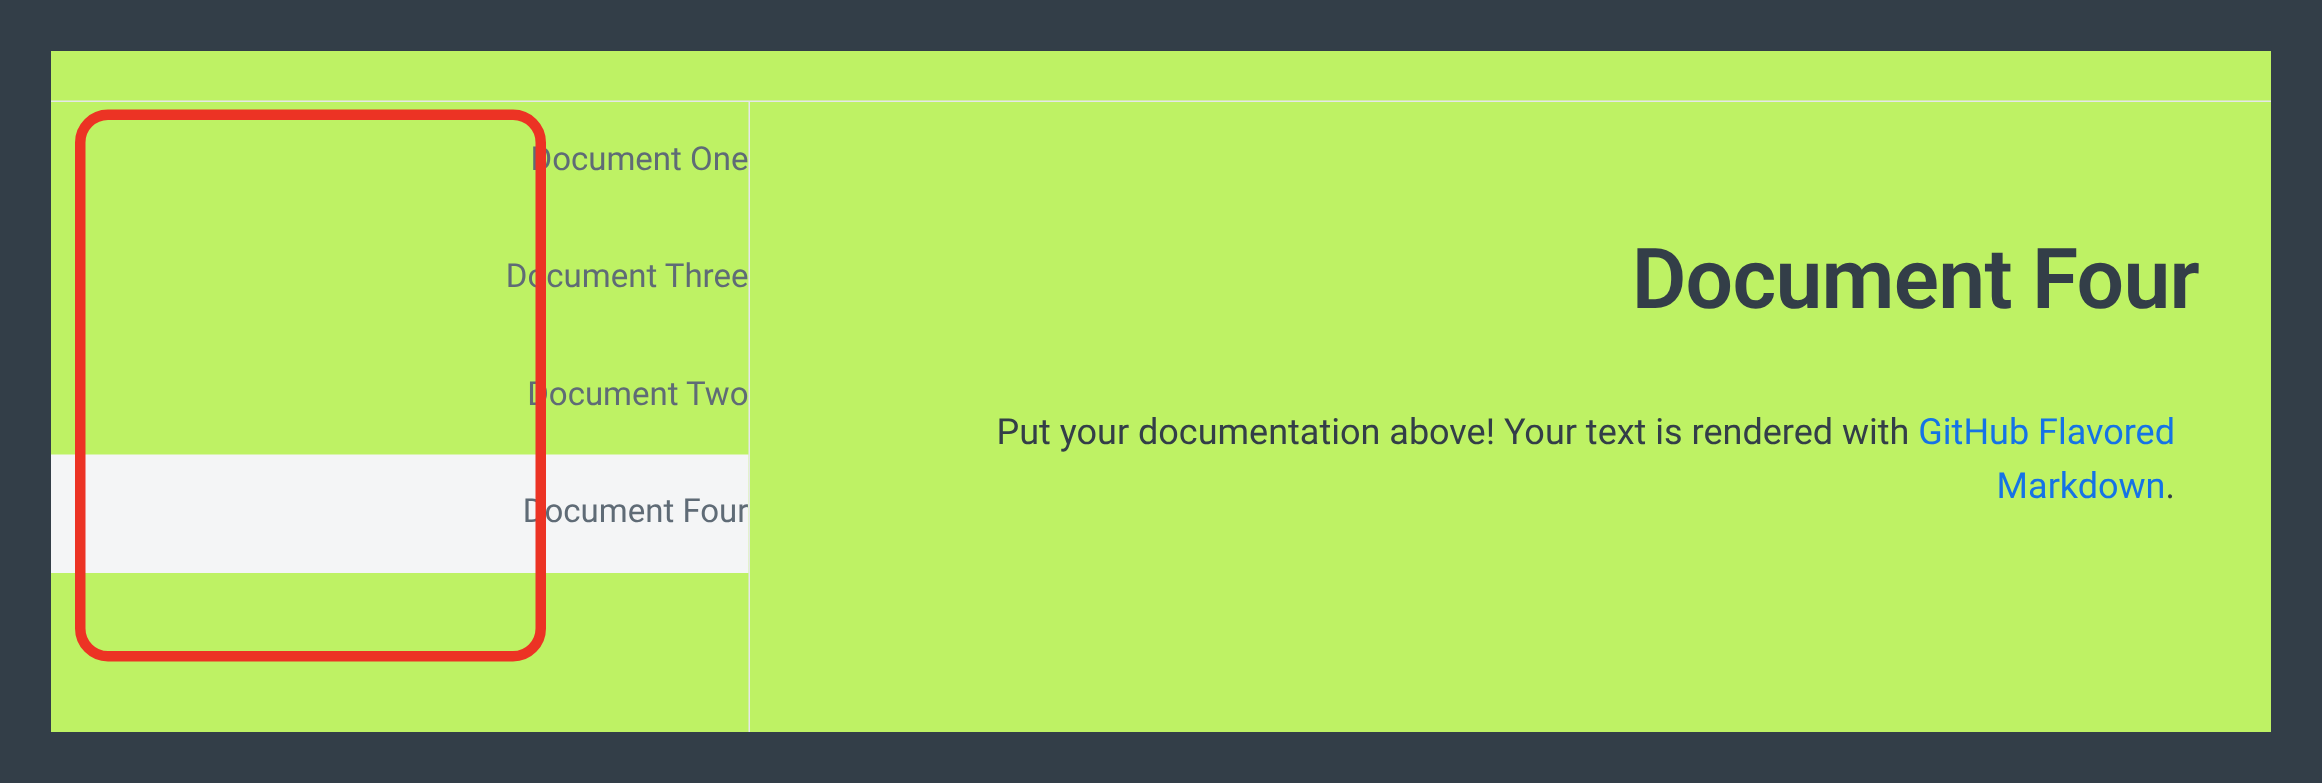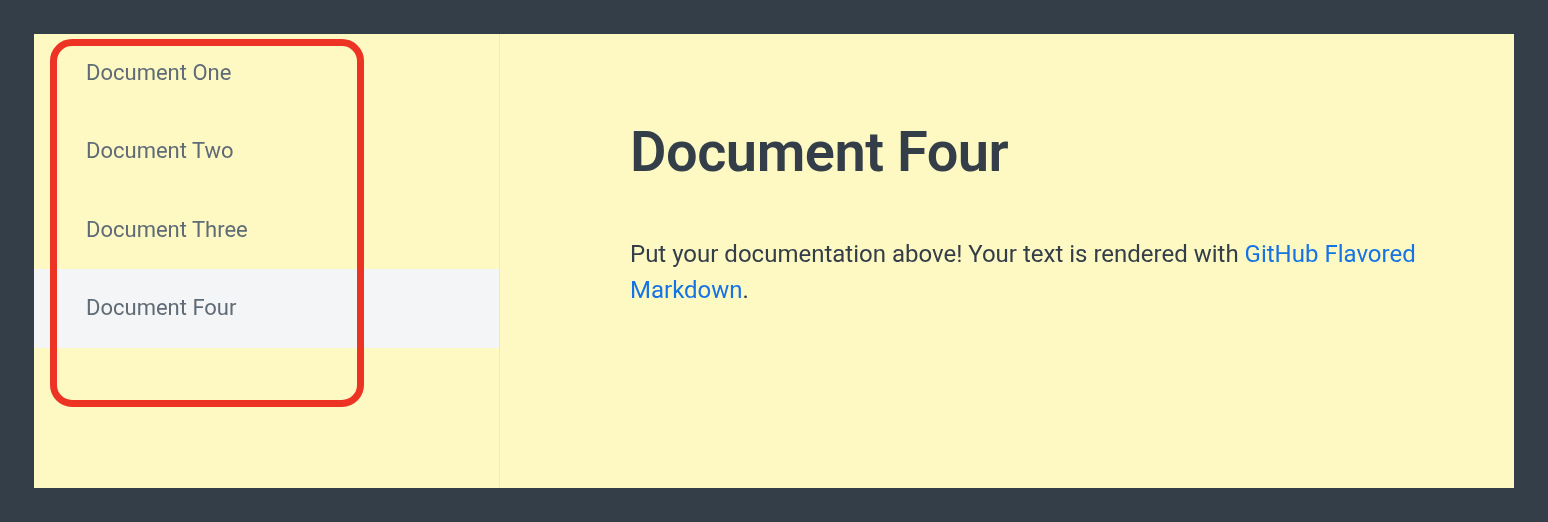--- a/index.html
+++ b/index.html
@@ -9,25 +9,26 @@
     }
     body {
       font-family: -apple-system, BlinkMacSystemFont, "Segoe UI", Roboto, Helvetica, Arial, sans-serif;
       background: #333e48;
       width: 1548px;
       height: 522px;
       padding: 34px;
       overflow: hidden;
     }
     .app-window {
-      background: #fef9c3;
+      background: #bef264;
       width: 100%;
       height: 100%;
       display: flex;
-      flex-direction: row;
+      flex-direction: column;
+      text-align: right;
     }
     .topbar {
       height: 34px;
       border-bottom: 1px solid #e5e7e9;
       flex-shrink: 0;
     }
     .content {
       display: flex;
       flex: 1;
       overflow: hidden;
@@ -90,24 +91,24 @@
 
 <div class="app-window">
   <div class="topbar"></div>
   <div class="content">
     <nav class="sidebar">
       <ul class="nav-list">
         <li class="nav-item">
           <span>Document One</span>
         </li>
         <li class="nav-item">
-          <span>Document Two</span>
+          <span>Document Three</span>
         </li>
         <li class="nav-item">
-          <span>Document Three</span>
+          <span>Document Two</span>
         </li>
         <li class="nav-item active">
           <span>Document Four</span>
         </li>
       </ul>
       <div class="highlight-box"></div>
     </nav>
     <main class="main">
       <h1 class="doc-title">Document Four</h1>
       <p class="doc-paragraph">

